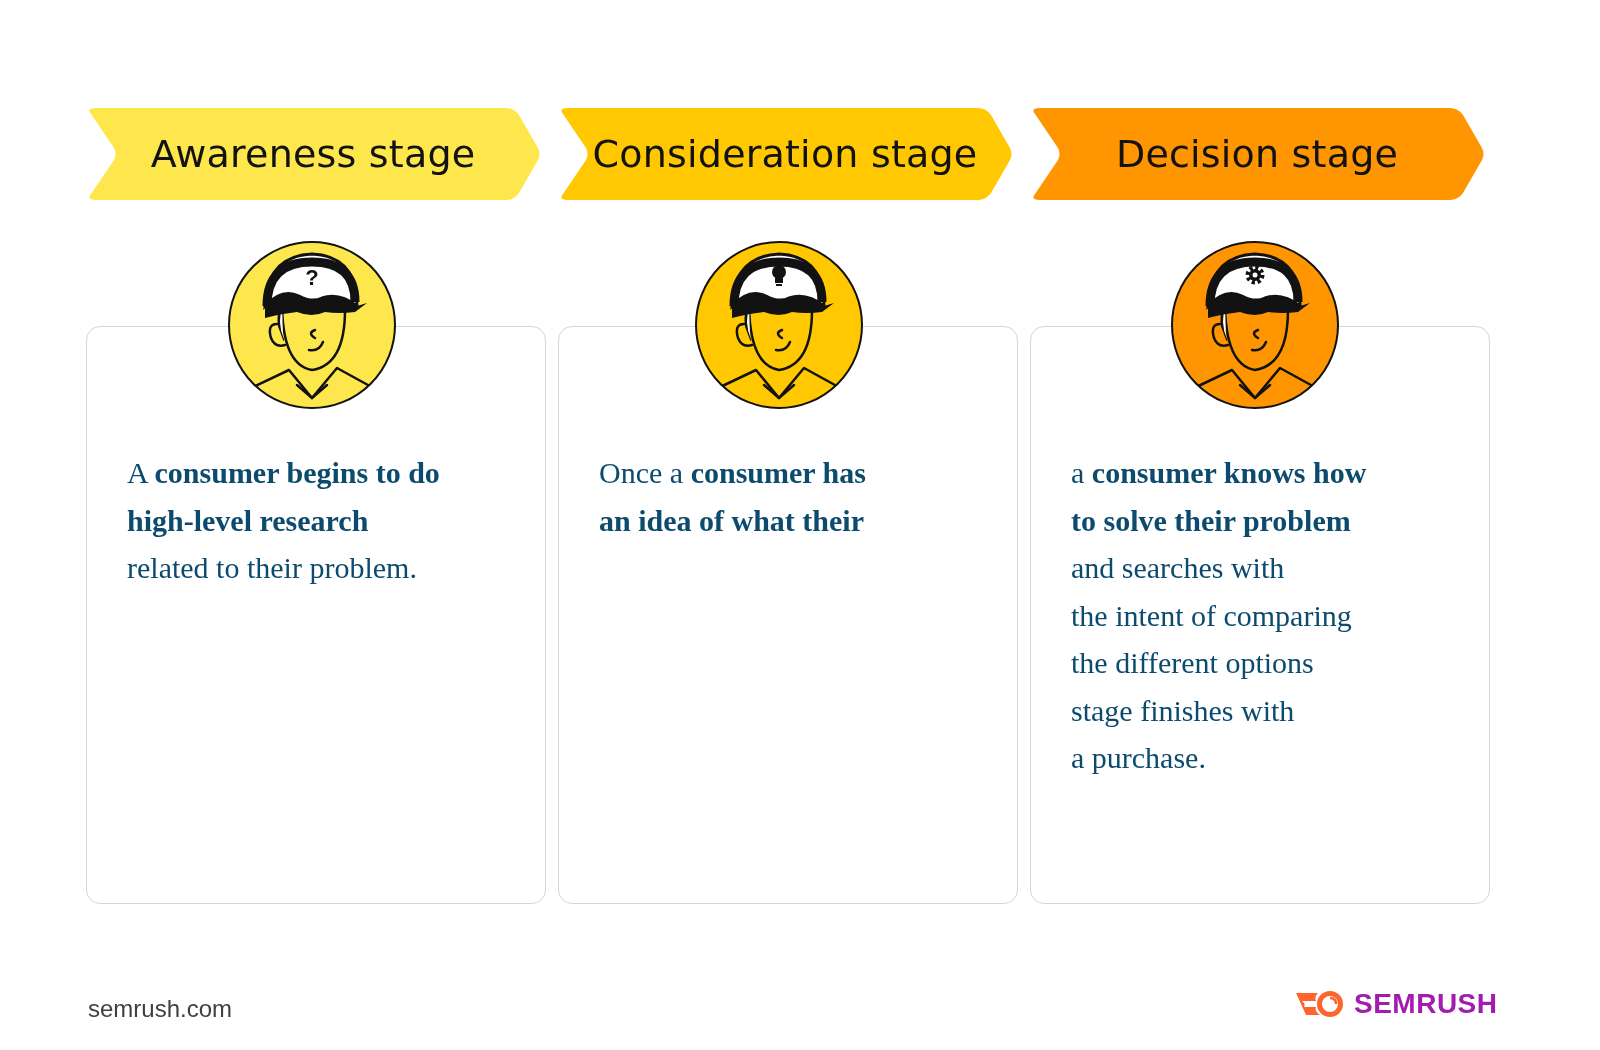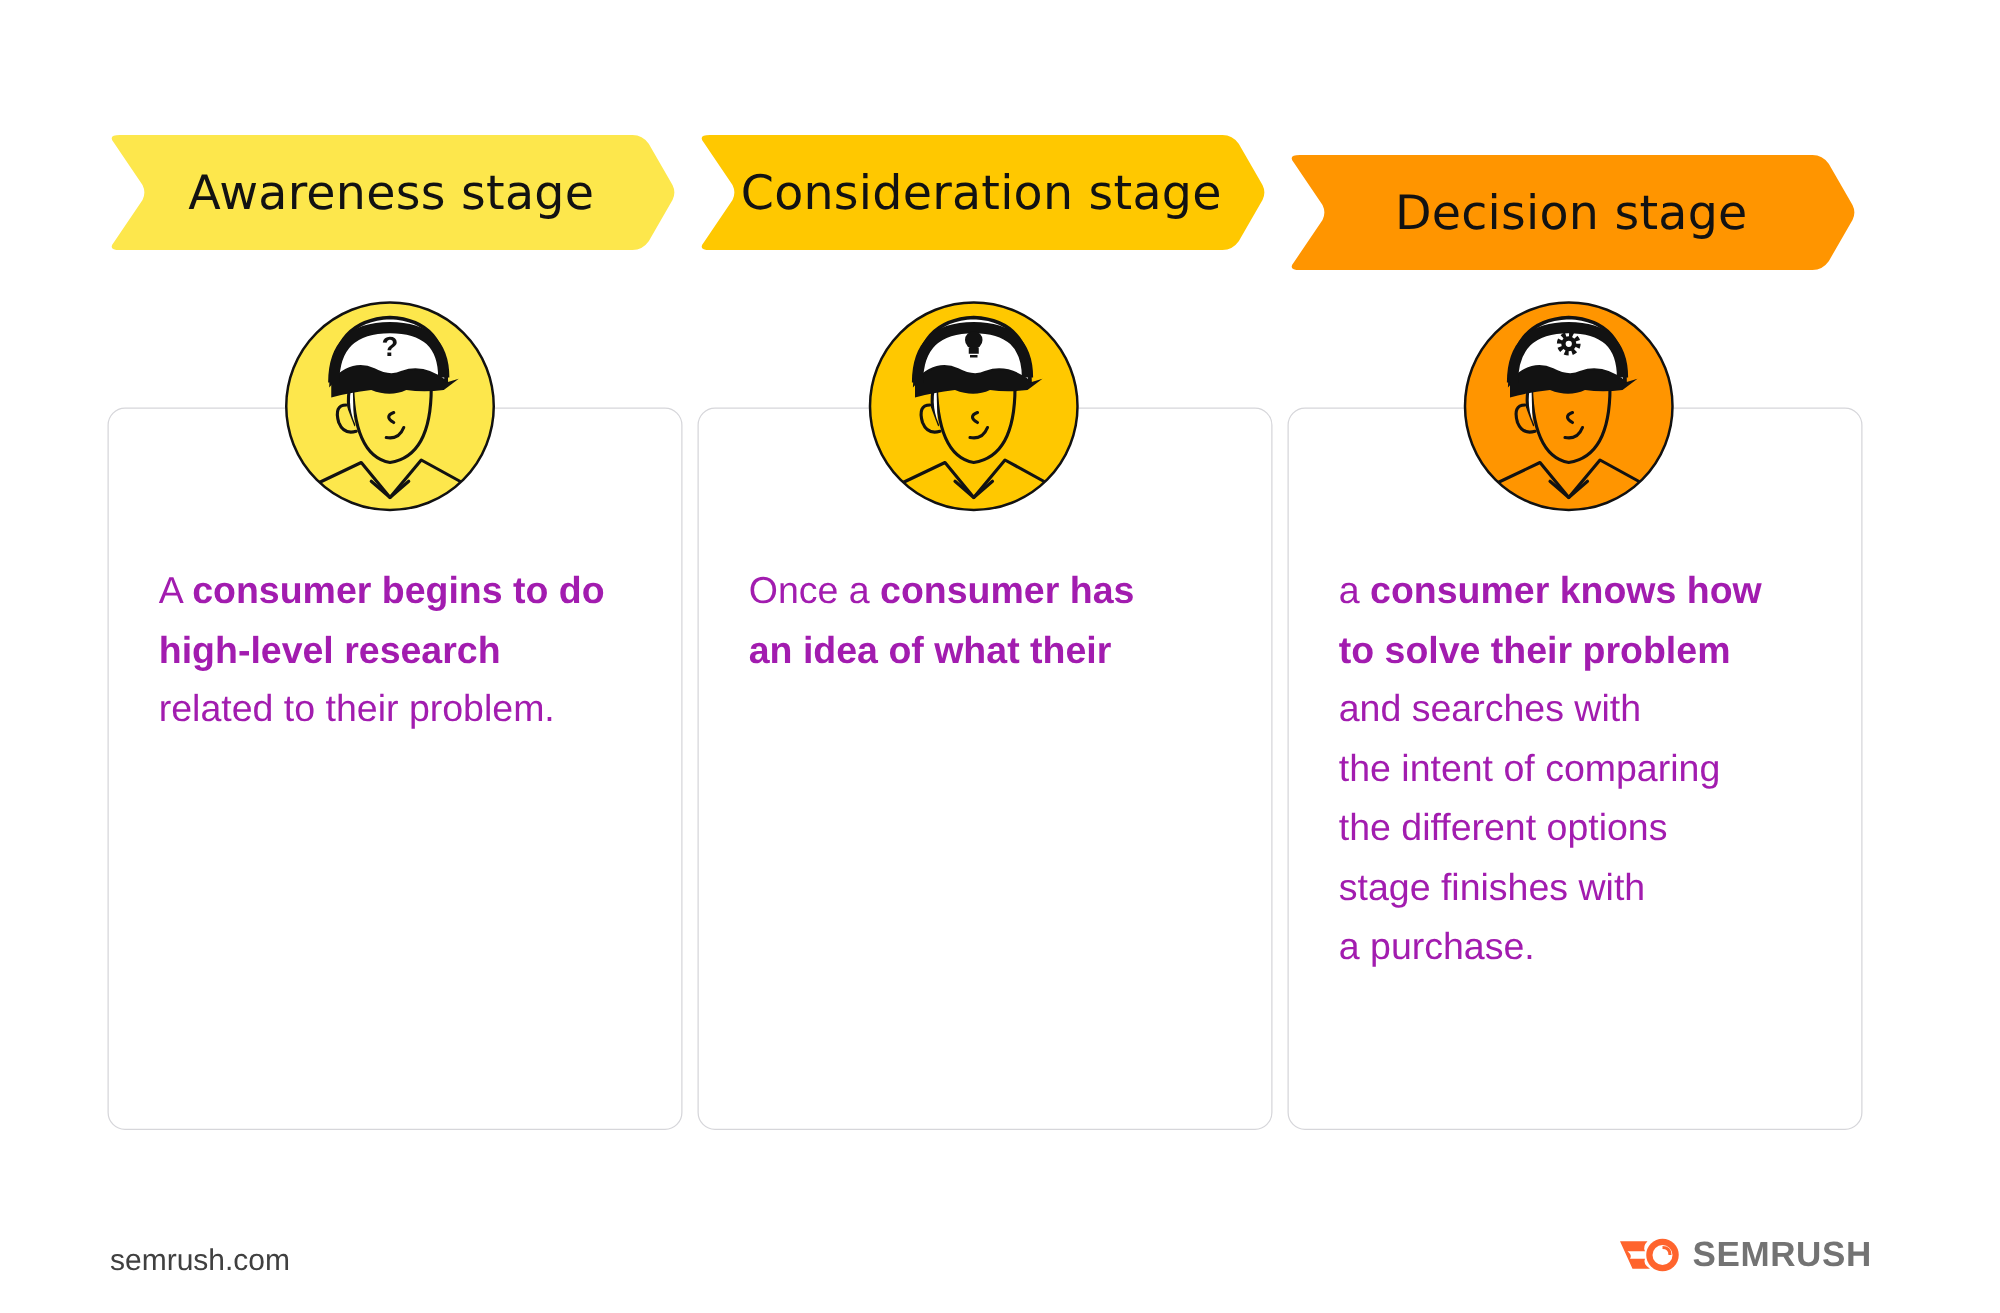--- a/index.html
+++ b/index.html
@@ -7,43 +7,43 @@
          font-family:"Liberation Sans", sans-serif; color:#121212; }
   .arrow { position:absolute; top:108px; height:80px; }
   .arrow svg { position:absolute; left:0; top:0; }
   .arrow .label { position:absolute; left:0; right:0; top:0; height:92px;
                   display:flex; align-items:center; justify-content:center;
                   font-size:38px; letter-spacing:0.2px; color:#121212;
                   font-family:"DejaVu Sans", sans-serif; font-weight:normal; }
   .card { position:absolute; top:326px; width:460px; height:578px;
           border:1.5px solid #d6d6da; border-radius:14px; background:#fff; box-sizing:border-box; }
   .card .body { position:absolute; left:40px; top:122px; right:30px;
-                font-size:30px; line-height:47.5px; color:#a21caf; }
+                font-size:30px; line-height:47.5px; color:#0c4a6e;font-family:Liberation Serif, serif; }
   .card .body b { font-weight:bold; }
   .avatar { position:absolute; top:240px; width:170px; height:170px; }
   .footer-url { position:absolute; left:88px; top:995px; font-size:24px; color:#404040; }
   .logo { position:absolute; left:1296px; top:988px; display:flex; align-items:center; gap:6px; }
-  .logo .word { font-size:28px; font-weight:bold; letter-spacing:0.5px; color:#737373; }
+  .logo .word { font-size:28px; font-weight:bold; letter-spacing:0.5px; color:#a21caf; }
 </style>
 </head>
 <body>
 
 <div class="arrow" style="left:86px;width:454px;">
   <svg width="454" height="92" viewBox="0 0 454 92">
     <path d="M10,0 H420 Q428,0 433,7 L452,40 Q455,46 452,52 L433,85 Q428,92 420,92 H10 Q0,92 5,86 L28,52 Q31,46 28,40 L5,6 Q0,0 10,0 Z" fill="#FDE74C"></path>
   </svg>
   <div class="label">Awareness stage</div>
 </div>
 <div class="arrow" style="left:558px;width:454px;">
   <svg width="454" height="92" viewBox="0 0 454 92">
     <path d="M10,0 H420 Q428,0 433,7 L452,40 Q455,46 452,52 L433,85 Q428,92 420,92 H10 Q0,92 5,86 L28,52 Q31,46 28,40 L5,6 Q0,0 10,0 Z" fill="#FFC800"></path>
   </svg>
   <div class="label">Consideration stage</div>
 </div>
-<div class="arrow" style="left:1030px;width:454px;margin-top:16px;">
+<div class="arrow" style="left:1030px;width:454px;">
   <svg width="454" height="92" viewBox="0 0 454 92">
     <path d="M10,0 H420 Q428,0 433,7 L452,40 Q455,46 452,52 L433,85 Q428,92 420,92 H10 Q0,92 5,86 L28,52 Q31,46 28,40 L5,6 Q0,0 10,0 Z" fill="#FF9500"></path>
   </svg>
   <div class="label">Decision stage</div>
 </div>
 
 <div class="card" style="left:86px;">
   <div class="body" id="body0">
       <div><span>A </span><b>consumer begins to do</b></div>
       <div><b>high-level research</b></div>

